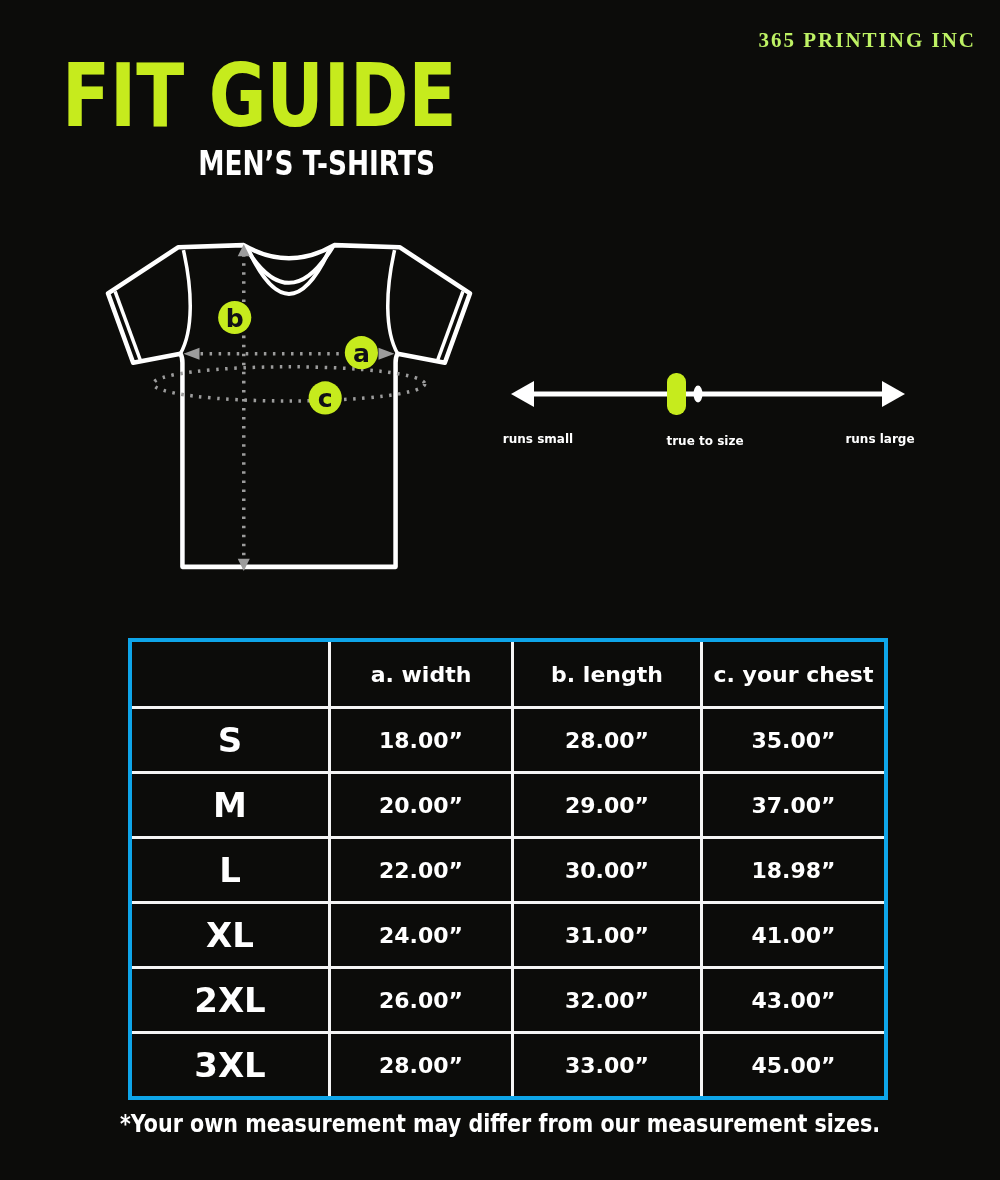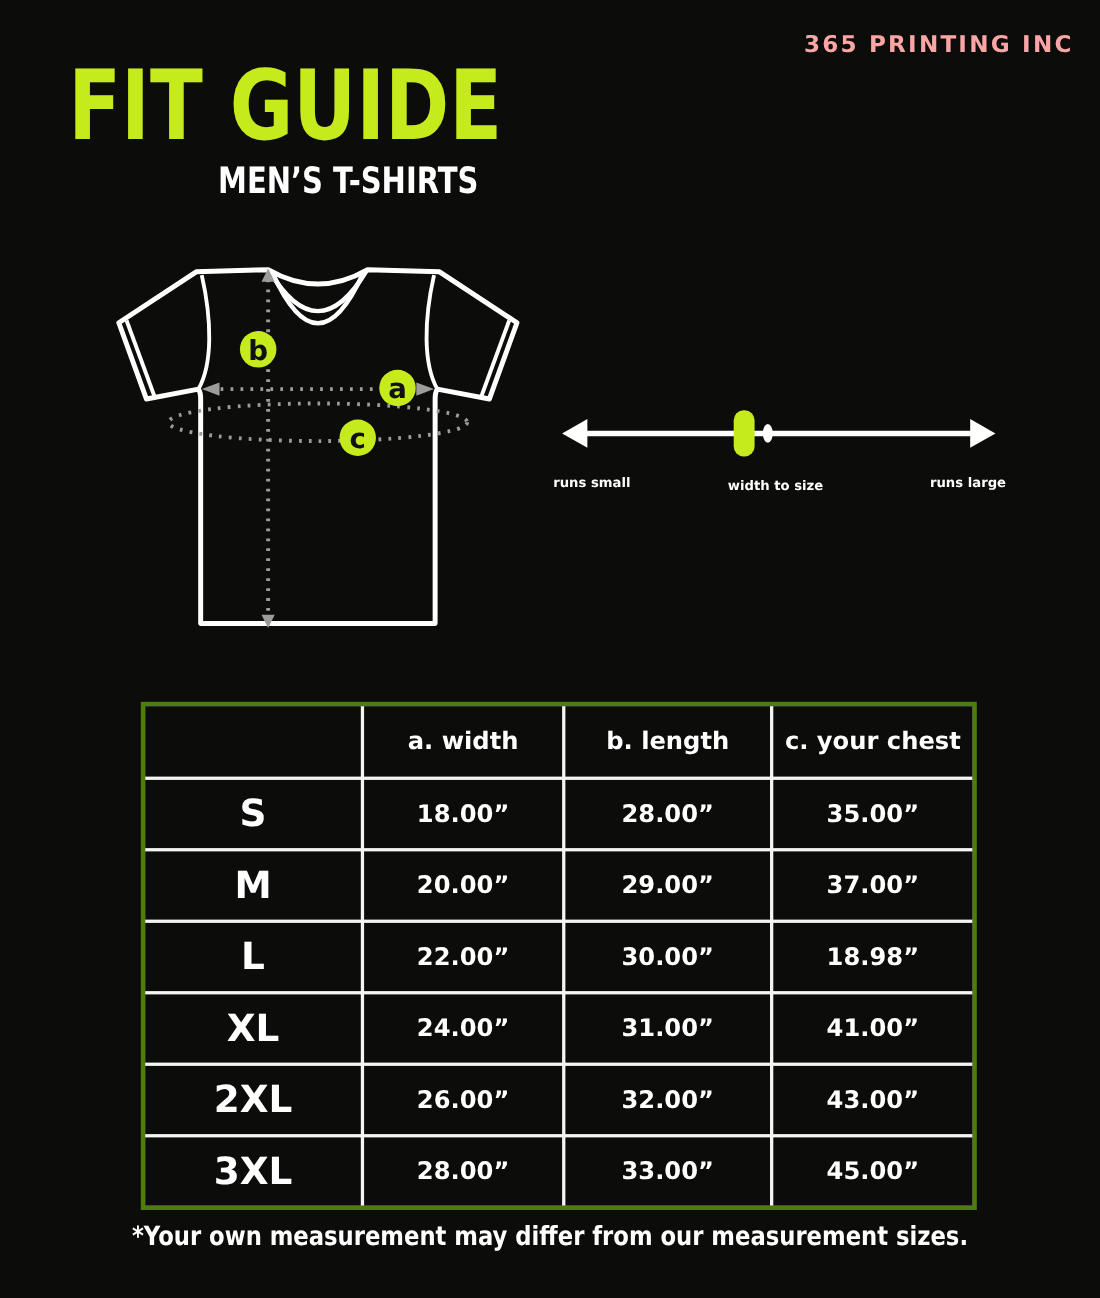--- a/index.html
+++ b/index.html
@@ -9,21 +9,21 @@
     width:1000px; height:1180px;
     background:#0c0c0a;
     font-family:"DejaVu Sans","Liberation Sans",sans-serif;
     color:#ffffff;
     overflow:hidden;
   }
   
   .brand {
     position:absolute; top:28px; right:24px;
     font-size:21px; font-weight:bold; letter-spacing:2px;
-    color:#fca5a5; white-space:nowrap;
+    color:#bef264; white-space:nowrap;font-family:Liberation Serif, serif;
   }
   
   .title-block { position:absolute; left:62px; top:52px; width:420px; }
   .title {
     font-size:88px; font-weight:bold; line-height:1.0;
     color:#c6eb1d; letter-spacing:0px; white-space:nowrap;
     transform:scaleX(.80); transform-origin:left center;
   }
   .subtitle {
     margin-top:4px; text-align:right; width:373px;
@@ -38,21 +38,21 @@
     position:absolute; font-size:12px; font-weight:bold; line-height:1.05;
     text-align:center; color:#ffffff;
   }
   .scale-label.left  { left:500px; top:433px; width:76px; }
   .scale-label.mid   { left:657px; top:435px; width:96px; }
   .scale-label.right { left:842px; top:433px; width:76px; }
   
   .size-table {
     position:absolute; left:128px; top:638px;
     width:760px; height:462px;
-    border:4px solid #4d7c0f;
+    border:4px solid #0ea5e9;
     background:#0c0c0a;
   }
   .size-grid {
     width:100%; height:100%;
     display:grid;
     grid-template-columns:196px 180px 186px 181px;
     grid-template-rows:64px repeat(6, 62px);
     gap:3px;
     background:#f5f5f5; 
   }
@@ -122,21 +122,21 @@
   </svg>
 
   <svg class="scale-svg" viewBox="0 0 404 56">
     <line x1="24" y1="28" x2="380" y2="28" stroke="#ffffff" stroke-width="5"></line>
     <polygon points="28,15 28,41 5,28" fill="#ffffff"></polygon>
     <polygon points="376,15 376,41 399,28" fill="#ffffff"></polygon>
     <rect x="161" y="7" width="19" height="42" rx="9" fill="#c6eb1d"></rect>
     <ellipse cx="192" cy="28" rx="4.5" ry="8.5" fill="#ffffff"></ellipse>
   </svg>
   <div class="scale-label left">runs small</div>
-  <div class="scale-label mid">width to size</div>
+  <div class="scale-label mid">true to size</div>
   <div class="scale-label right">runs large</div>
 
   <div class="size-table">
     <div class="size-grid">
       <div class="cell header"></div>
       <div class="cell header">a. width</div>
       <div class="cell header">b. length</div>
       <div class="cell header">c. your chest</div>
 
       <div class="cell size">S</div>

